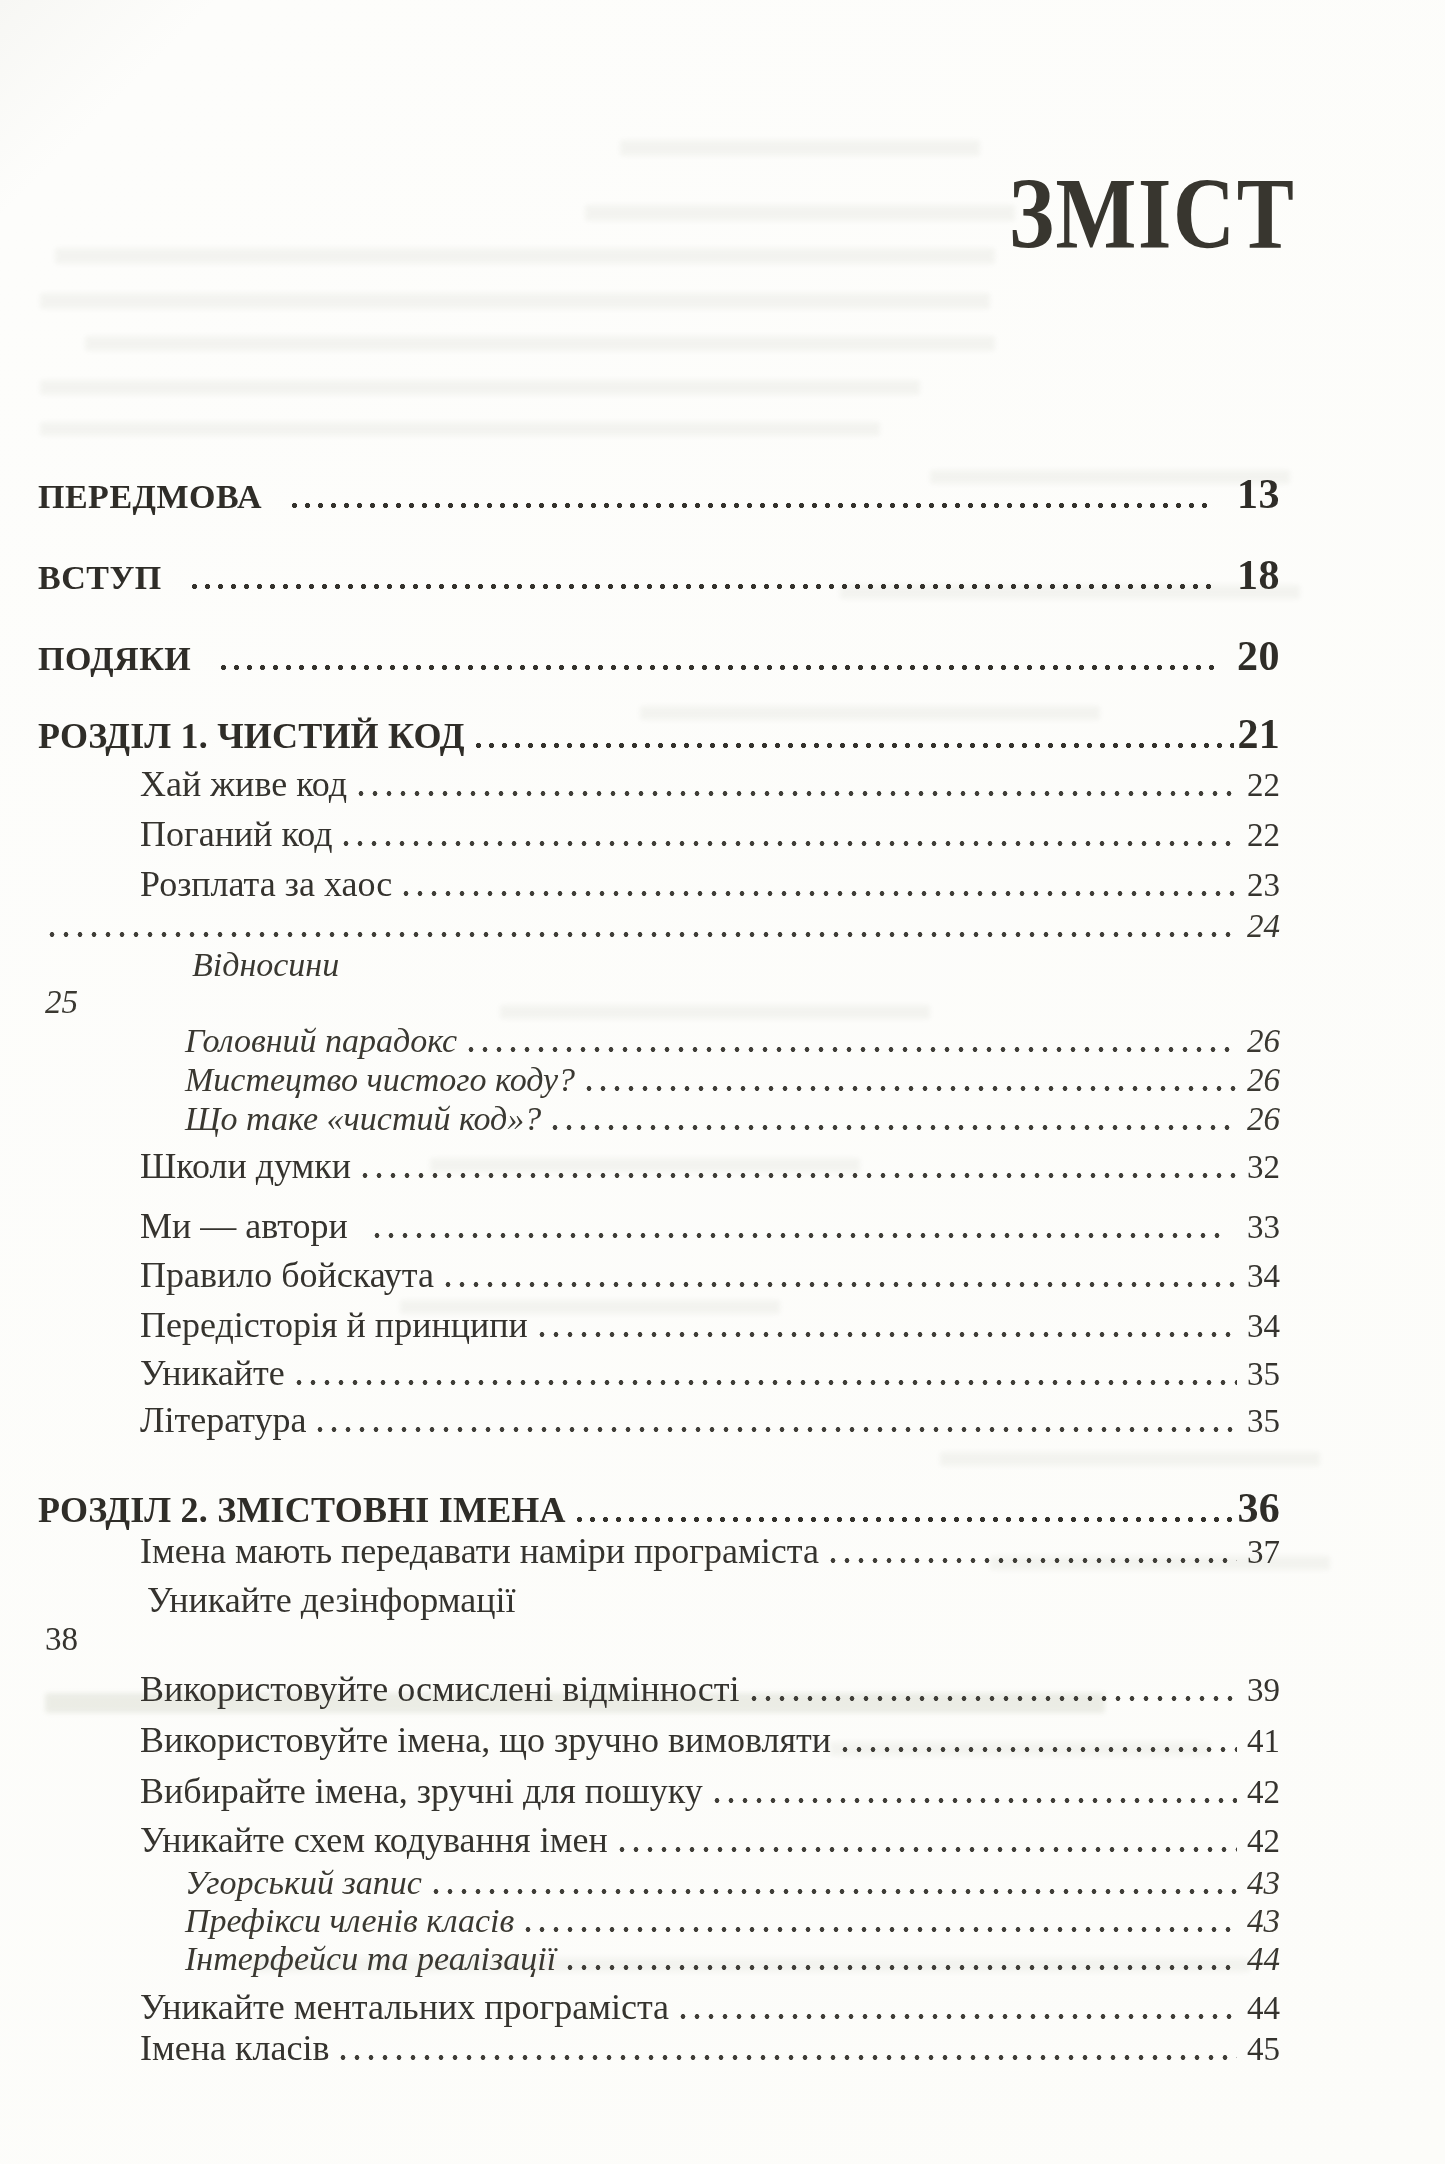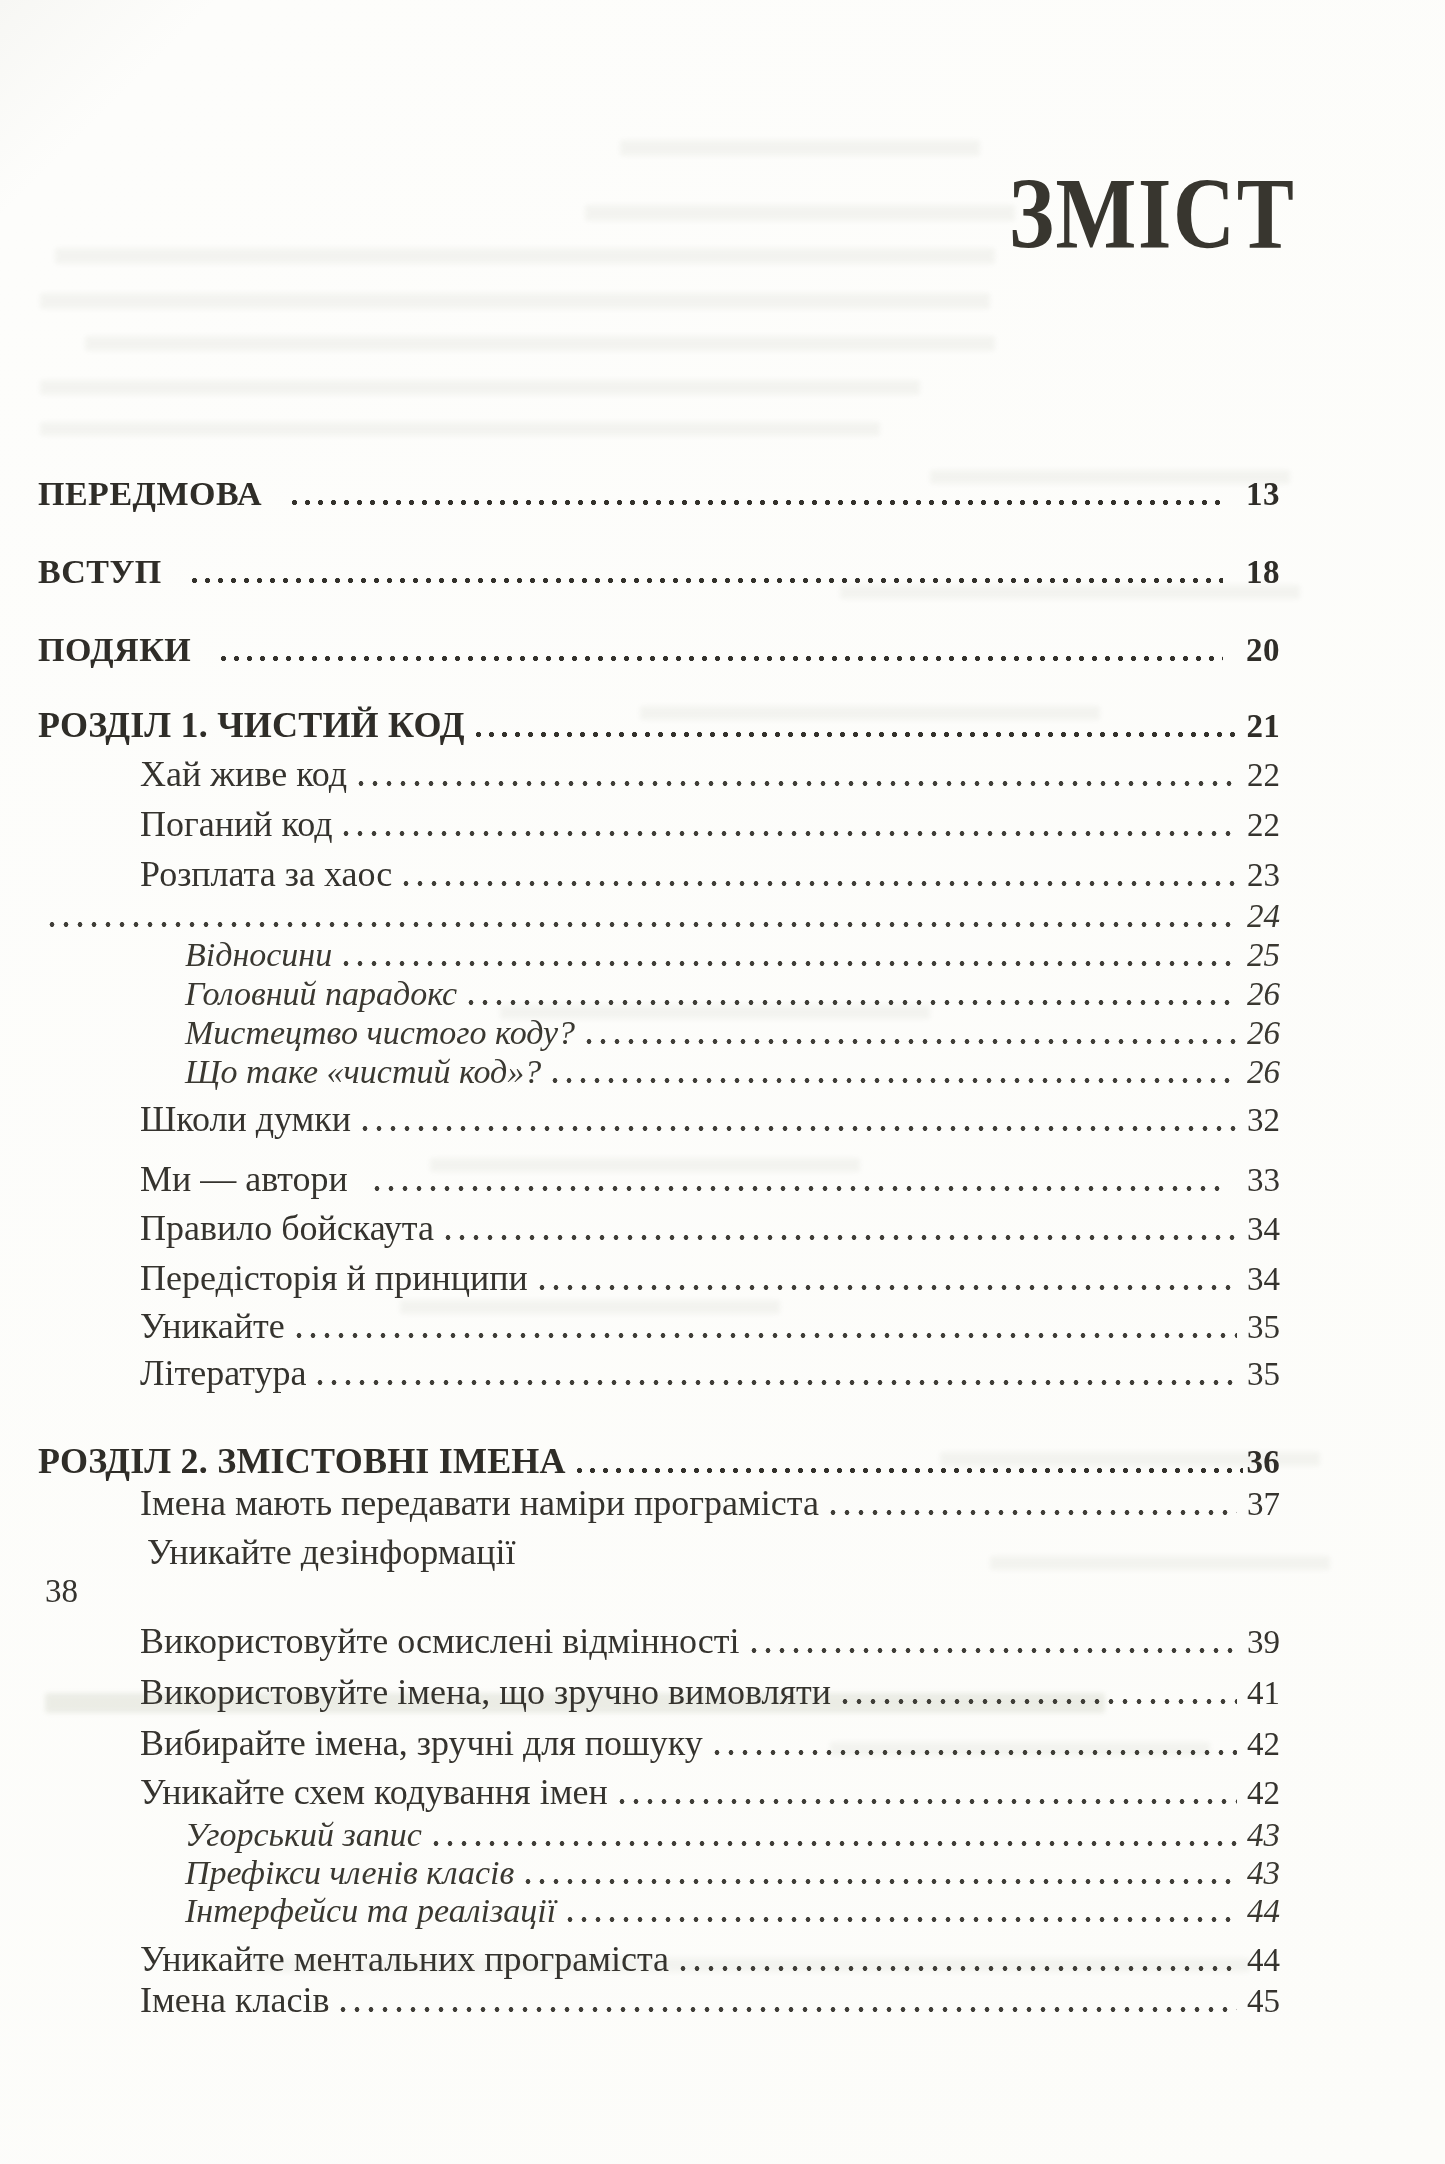--- a/index.html
+++ b/index.html
@@ -59,21 +59,21 @@
     background-size:14px 5px;
     background-repeat:repeat-x;
     background-position:left center;
   }
   .front .leader,.chapter .leader{
     background-image:radial-gradient(circle,#34322c 2.3px,rgba(0,0,0,0) 2.9px);
     background-size:13px 5px;
     margin-right:4px;
   }
   .num{font-size:33px;white-space:nowrap;}
-  .front .num,.chapter .num{font-weight:bold;font-size:33px;font-family:Liberation Serif, serif;}
+  .front .num,.chapter .num{font-weight:bold;font-size:42px;font-family:Liberation Serif, serif;}
 </style>
 </head>
 <body>
 
 <div class="page">
 
   <div>
     <div class="ghost" style="left:620px;top:140px;width:360px;height:16px;"></div>
     <div class="ghost" style="left:585px;top:205px;width:430px;height:16px;"></div>
     <div class="ghost" style="left:55px;top:248px;width:940px;height:16px;"></div>
@@ -131,21 +131,21 @@
     </div>
     <div class="row sub" style="margin-top:9px;">
       <span class="lbl">Розплата за хаос</span>
       <span class="leader"></span>
       <span class="num">23</span>
     </div>
     <div class="row subsub" style="margin-top:2px;">
       <span class="leader"></span>
       <span class="num">24</span>
     </div>
-    <div class="row subsub" style="margin-top:1px;">
+    <div class="row subsub" style="margin-top:1px;flex-direction:column;">
       <span class="lbl">Відносини</span>
       <span class="leader"></span>
       <span class="num">25</span>
     </div>
     <div class="row subsub" style="margin-top:1px;">
       <span class="lbl">Головний парадокс</span>
       <span class="leader"></span>
       <span class="num">26</span>
     </div>
     <div class="row subsub" style="margin-top:1px;">

